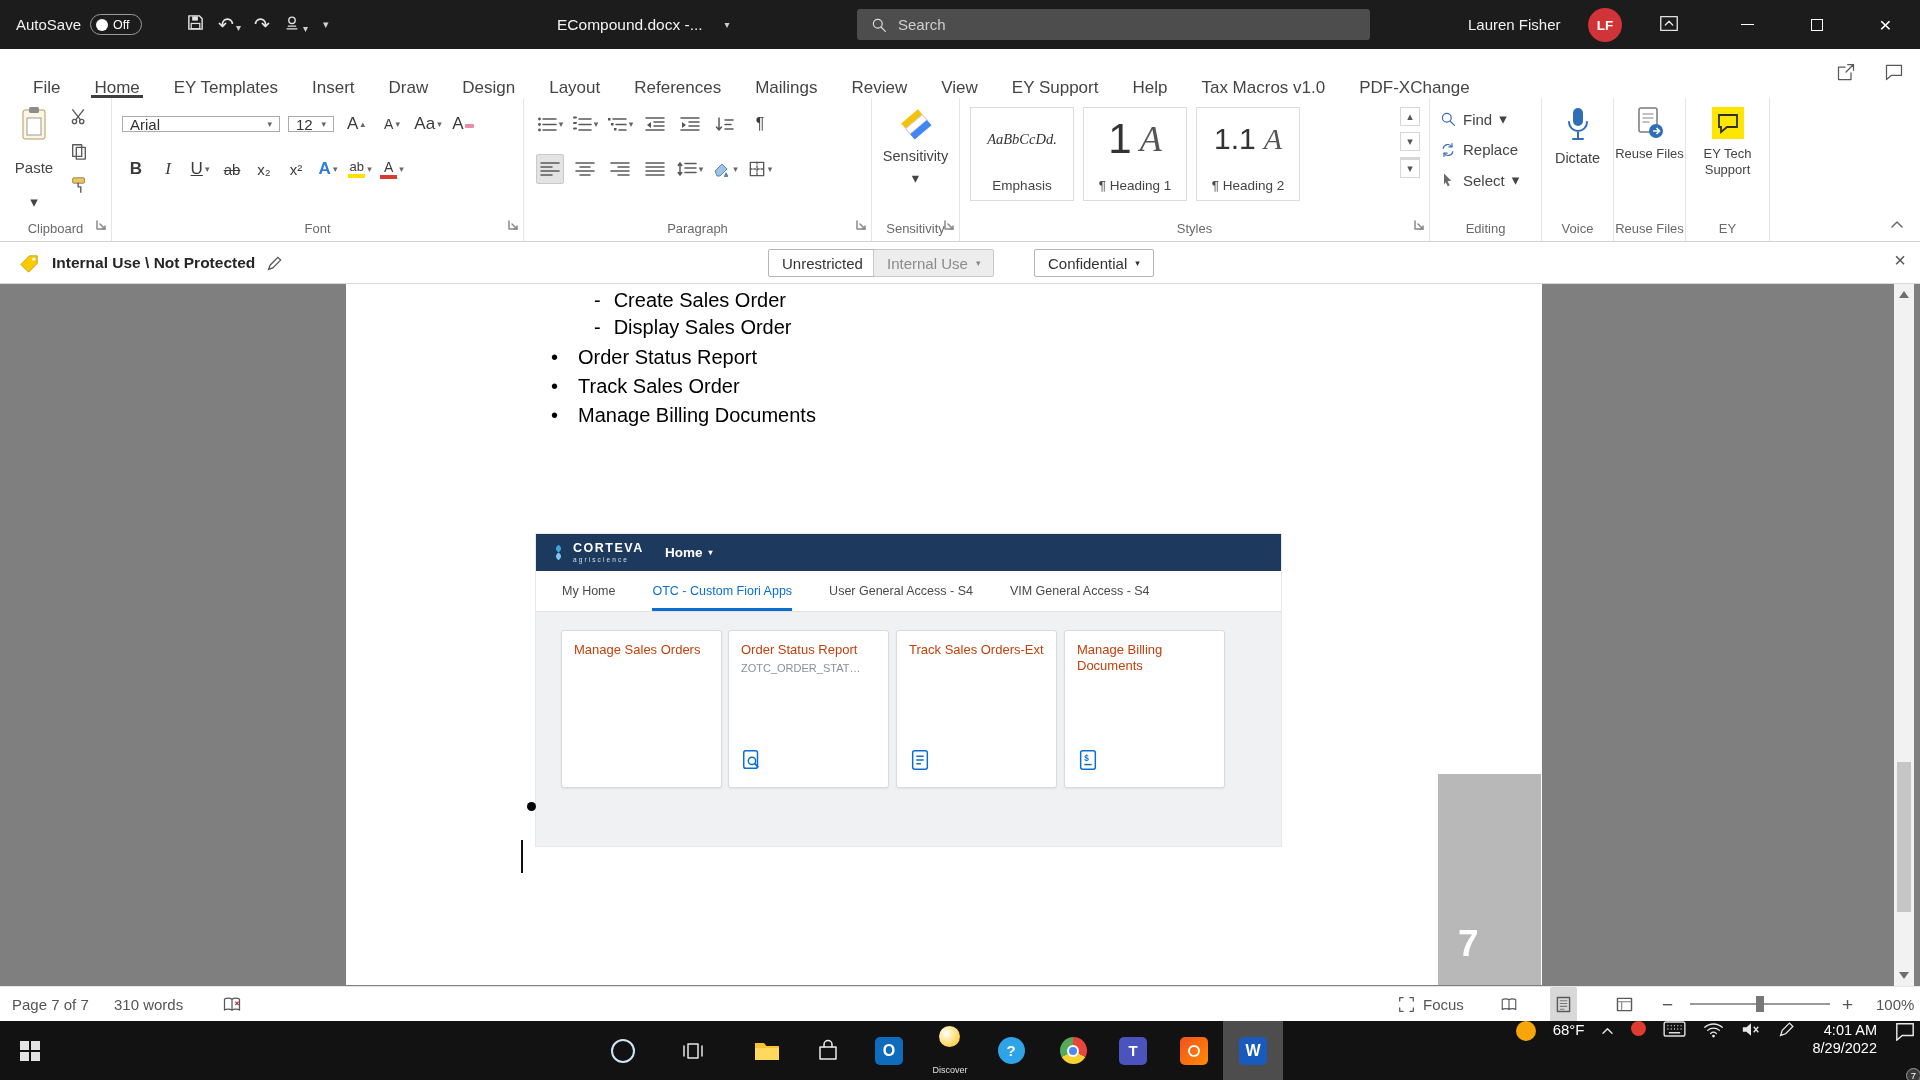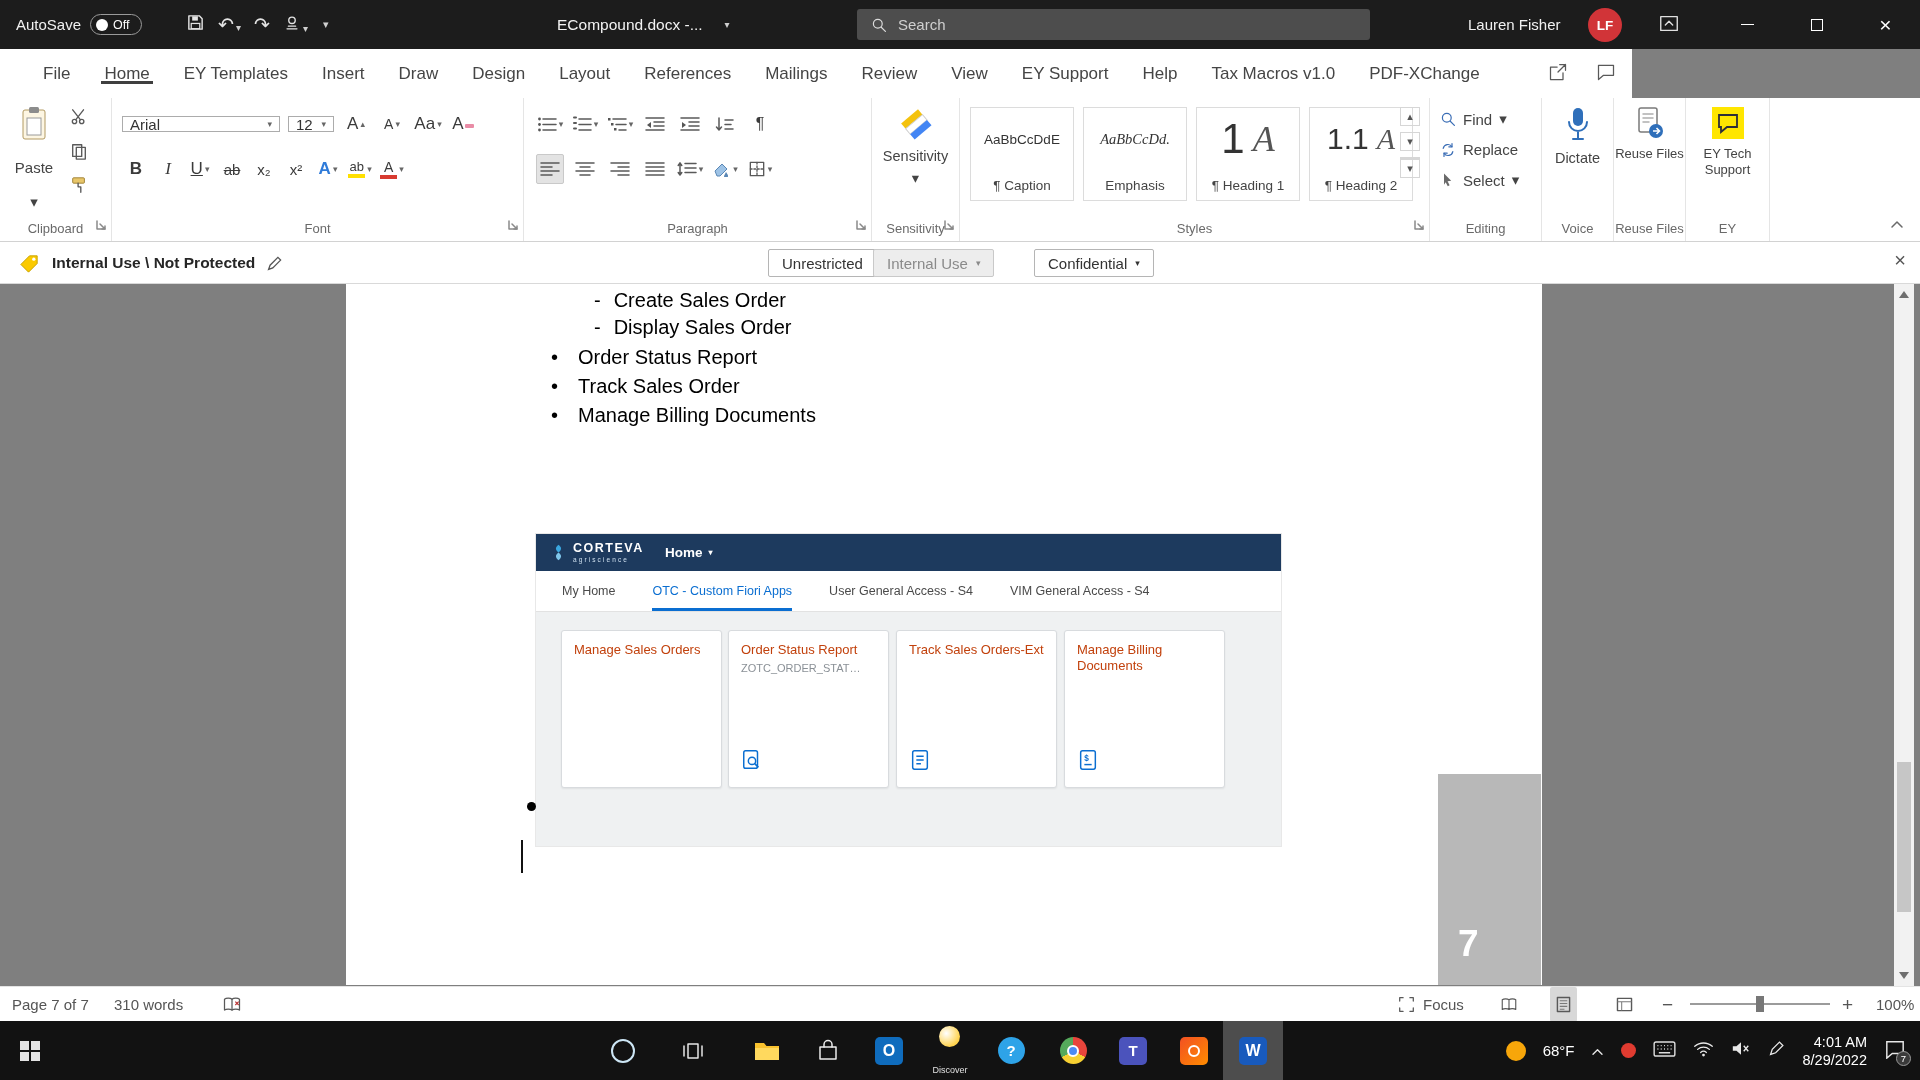--- a/index.html
+++ b/index.html
@@ -22,21 +22,21 @@
   .tb-user { position:absolute; left:1468px; top:0; height:49px; display:flex; align-items:center; font-size:15px; color:#f1f1f1; }
   .avatar { position:absolute; left:1588px; top:8px; width:34px; height:34px; border-radius:50%; background:#d13438; color:#fff; font-size:13.5px; font-weight:700; display:flex; align-items:center; justify-content:center; }
   .rib-disp { position:absolute; left:1658px; top:13px; }
   .win-controls { position:absolute; right:0; top:0; height:49px; display:flex; }
   .win-btn { width:69px; height:49px; display:flex; align-items:center; justify-content:center; }
   .min-glyph { width:13px; height:1.5px; background:#fff; }
   .max-glyph { width:12px; height:12px; border:1.3px solid #fff; }
   .close-glyph { font-size:21px; color:#fff; line-height:1; }
 
   
-  .tabsrow { position:absolute; top:49px; left:0; width:1632px; height:49px; background:#fff; display:flex; align-items:center; padding-left:26px; }
+  .tabsrow { position:absolute; top:49px; left:0; width:1920px; height:49px; background:#fff; display:flex; align-items:flex-end; padding-left:16px; }
   .rtab { padding:0 17px; display:flex; align-items:center; font-size:17px; color:#454545; position:relative; white-space:nowrap; }
   .rtab.active::after { content:""; position:absolute; left:14px; right:14px; bottom:0; height:3px; background:#3f3f3f; }
   .tab-actions { position:absolute; right:16px; top:49px; margin-top:-49px; height:49px; display:flex; align-items:center; gap:28px; }
 
   
   .ribbon { position:absolute; top:98px; left:0; width:1920px; height:144px; background:#fff; border-bottom:1px solid #d2d2d2; display:flex; }
   .rgroup { position:relative; height:100%; border-right:1px solid #e5e5e5; flex:none; }
   .rgroup-label { position:absolute; bottom:5px; left:0; right:0; text-align:center; font-size:13px; color:#6a6a6a; }
   .launcher { position:absolute; right:4px; bottom:6px; }
   .rsvg { stroke:#595959; fill:none; stroke-width:1.5; stroke-linecap:round; stroke-linejoin:round; }
@@ -146,21 +146,21 @@
   .tsearch input { border:none; outline:none; font-size:16px; color:#444; width:360px; background:transparent; font-family:inherit; }
   .tsearch input::placeholder { color:#5f5f5f; }
   .cortana-ring { width:24px; height:24px; border:2.5px solid #cde6f5; border-radius:50%; }
   .appsq { border-radius:5px; display:flex; align-items:center; justify-content:center; color:#fff; font-weight:700; }
   .slot-active { background:#4d4d4d; }
   .chrome-ic { width:27px; height:27px; border-radius:50%; background:conic-gradient(#e8453c 0deg 120deg,#f7d032 120deg 240deg,#55a95b 240deg 360deg); display:flex; align-items:center; justify-content:center; }
   .chrome-ic i { width:12px; height:12px; border-radius:50%; background:#4c8bf5; border:2.5px solid #fff; }
   .discover-col { display:flex; flex-direction:column; align-items:center; gap:18px;text-align:right; }
   .discover-dot { width:21px; height:21px; border-radius:50%; background:radial-gradient(circle at 35% 35%, #ffffff, #ffd34d 70%); }
   .discover-lbl { font-size:9px; color:#e0e0e0; }
-  .tray { position:absolute; right:0; top:0; height:59px; display:flex; align-items:center; gap:17px; padding-right:14px; color:#fff; }
+  .tray { position:absolute; right:0; top:0; height:59px; display:flex; gap:17px; padding-right:4px; color:#fff; }
   .sun { width:20px; height:20px; border-radius:50%; background:#f7a60a; }
   .reddot { width:15px; height:15px; border-radius:50%; background:#e03b30; }
   .clockcol { display:flex; flex-direction:column; align-items:flex-end; font-size:14.5px; line-height:18px; }
   .bubble-wrap { position:relative; }
   .n-badge { position:absolute; right:-5px; bottom:-3px; width:15px; height:15px; border-radius:50%; background:#3a3a3a; border:1px solid #9a9a9a; color:#fff; font-size:9.5px; display:flex; align-items:center; justify-content:center; }
 </style>
 </head>
 <body>
 
 <div class="app">
@@ -467,24 +467,20 @@
       <span class="launcher"><svg width="12" height="12" viewBox="0 0 12 12">
             <path d="M2 2v8h8" class="rsvg" style="stroke:#8a8a8a"></path>
             <path d="M5 5l5 5M10 7v3H7" class="rsvg" style="stroke:#8a8a8a"></path>
           </svg></span>
       <div class="rgroup-label">Sensitivity</div>
     </div>
 
     <div class="rgroup g-styles">
       <div class="stylecards">
         <div class="stcard">
-          <div class="stprev" style="font-size:13.5px">AaBbCcDdE</div>
-          <div class="stname">¶ Caption</div>
-        </div>
-        <div class="stcard">
           <div class="stprev b-ital" style="font-size:14.5px">AaBbCcDd.</div>
           <div class="stname">Emphasis</div>
         </div>
         <div class="stcard">
           <div class="stprev">
               <span style="font-size:42px;font-weight:300">1</span>
               <span class="ghost">A</span>
             </div>
           <div class="stname">¶ Heading 1</div>
         </div>

